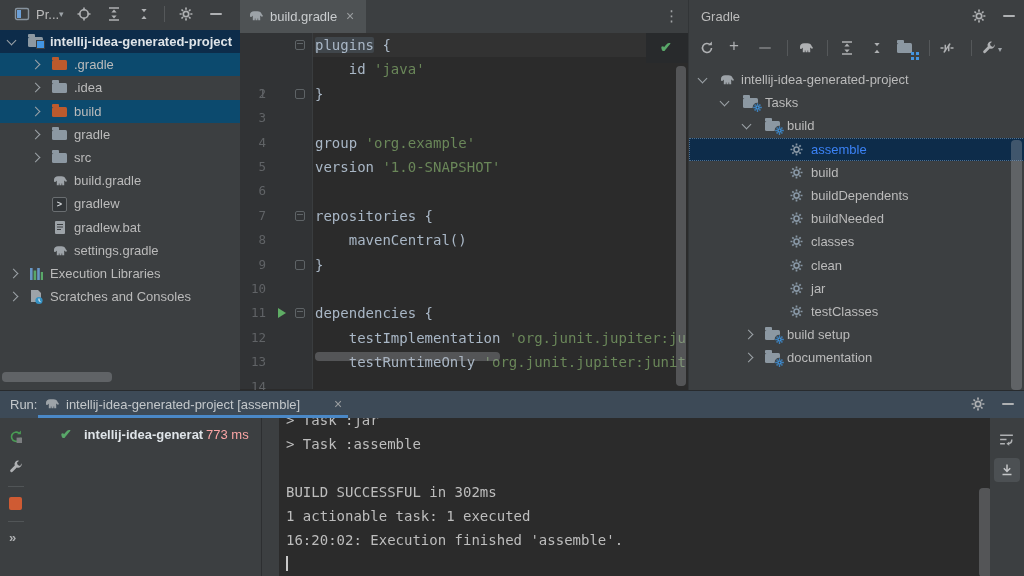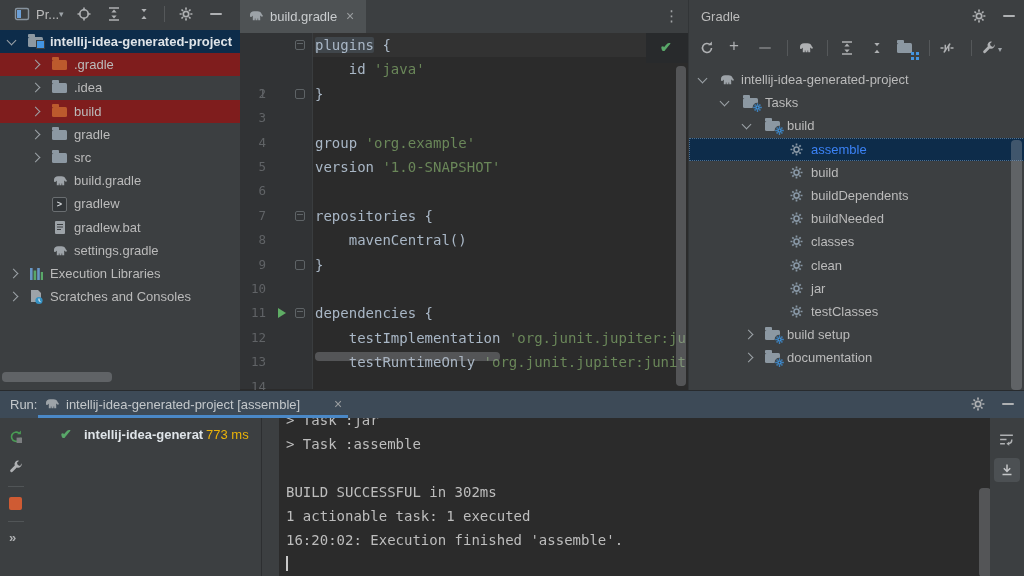--- a/index.html
+++ b/index.html
@@ -15,21 +15,21 @@
   #project{position:absolute;left:0;top:0;width:240px;height:390px;background:#3c3f41;border-right:1px solid #2b2b2b}
   #editor{position:absolute;left:240px;top:0;width:448px;height:390px;background:#2b2b2b}
   #gradle{position:absolute;left:688px;top:0;width:336px;height:390px;background:#3c3f41;border-left:1px solid #323537}
   #run{position:absolute;left:0;top:390px;width:1024px;height:186px;background:#3c3f41;border-top:1px solid #282b2e}
   
   .trow{position:absolute;left:0;width:100%;height:23.2px}
   .tlabel{position:absolute;top:0;height:30px;line-height:23.2px;white-space:nowrap;color:#bbbbbb}
   .bold{font-weight:bold;color:#dfe4e8}
   .selnavy{background:#0d2c4a}
   .seldot{outline:1px dotted rgba(160,190,220,.45);outline-offset:-1px}
-  .olive{background:#7f1d1d}
+  .olive{background:#0c4a6e}
   .chev{position:absolute;top:8px;width:6px;height:6px;border-right:1.6px solid #9da3a8;border-bottom:1.6px solid #9da3a8;transform:rotate(-45deg)}
   .chev.open{transform:rotate(45deg);top:7px}
   .folder{position:absolute;top:7px;width:15px;height:10px;border-radius:1.5px;background:#8c98a2}
   .folder::before{content:"";position:absolute;top:-3px;left:0;width:7px;height:3px;border-radius:1px 1px 0 0;background:inherit}
   .folder.orange{background:#bc5a2d}
   .bluesq{position:absolute;right:-2px;bottom:-2px;width:7px;height:7px;background:#4395e2;border:1px solid #3c3f41}
   .minigear{position:absolute;right:-5px;bottom:-5px}
   .grid4{position:absolute;right:-2px;bottom:-2px;width:3px;height:3px;background:#4395e2;box-shadow:5px 0 0 #4395e2,0 5px 0 #4395e2,5px 5px 0 #4395e2}
   .term{position:absolute;top:5px;width:13px;height:13px;background:#313538;border:1px solid #6a6e71;border-radius:2px;color:#d8dcdf;font-size:9px;font-weight:bold;line-height:12px;text-align:center}
   
@@ -54,21 +54,21 @@
   .conline{height:24px;line-height:24px;font-family:"DejaVu Sans Mono",monospace;font-size:14px;color:#bdbdbd;white-space:pre}
   .cursor{display:inline-block;width:2px;height:15px;background:#c8c8c8;vertical-align:-2px}
   #runleft{position:absolute;left:0;top:27px;width:32px;height:159px;background:#3c3f41;border-right:1px solid #333639}
   #runtreearea{position:absolute;left:32px;top:27px;width:229px;height:159px;background:#3c3f41;border-right:1px solid #2d2f31}
   #runright{position:absolute;left:990px;top:27px;width:34px;height:159px;background:#3c3f41}
   .activebox{position:absolute;width:26px;height:24px;background:#4c5053;border-radius:4px}
   .check{color:#59a869;font-weight:bold;font-size:14px}
   .stopbtn{position:absolute;width:13px;height:13px;background:#cf5b33;border-radius:2px}
   .hline{position:absolute;left:8px;width:16px;height:1px;background:#515557}
   .dim{opacity:.45}
-  .time{color:#eab308}
+  .time{color:#fca5a5}
   .ell{overflow:hidden;white-space:nowrap}
 </style>
 </head>
 <body>
 
 <div id="app">
 
   <div id="project">
     <div style="position:absolute;left:0;top:0;width:196px;height:28px">
       <svg class="ico" style="left:14px;top:6px" width="16" height="16" viewBox="0 0 16 16">

